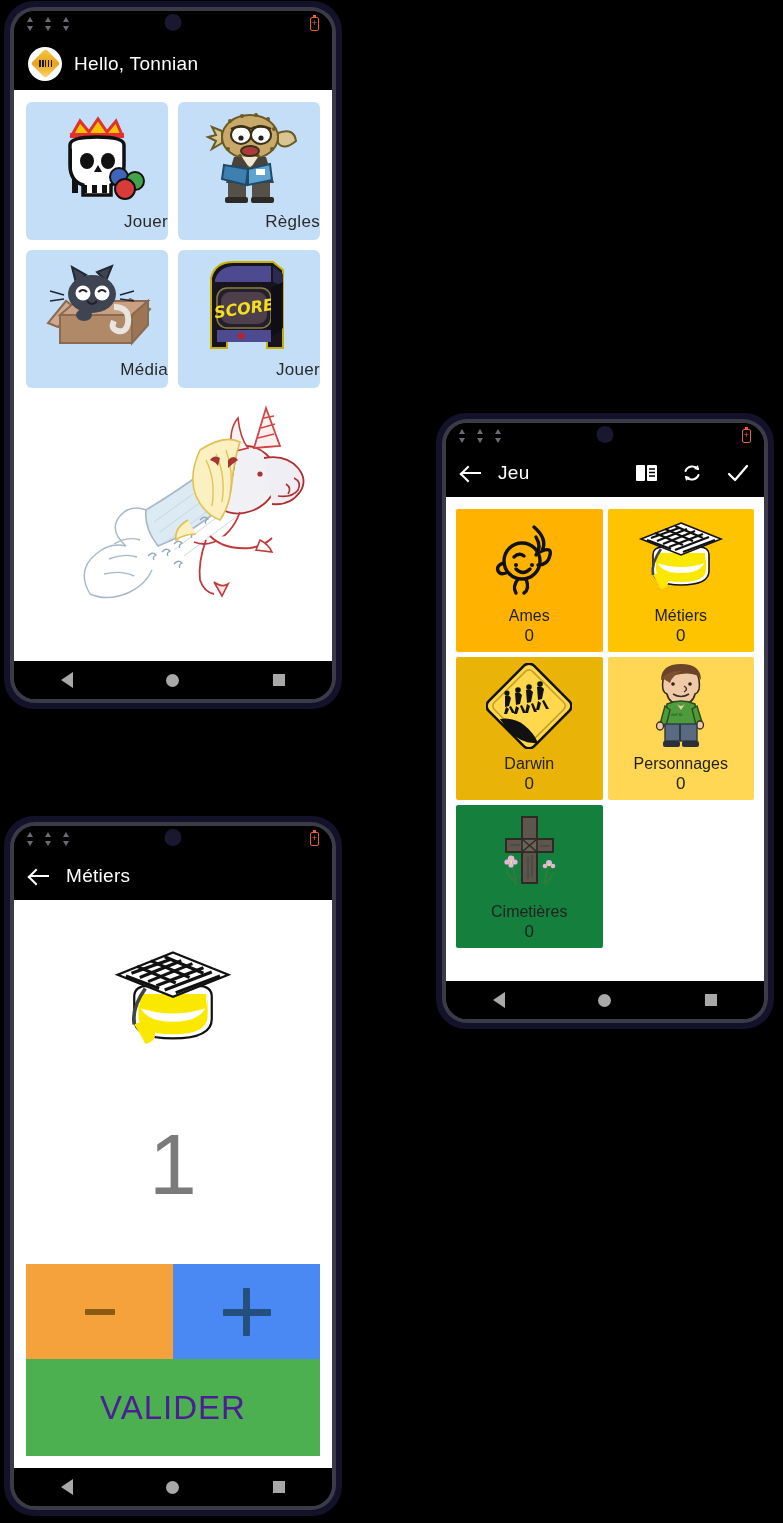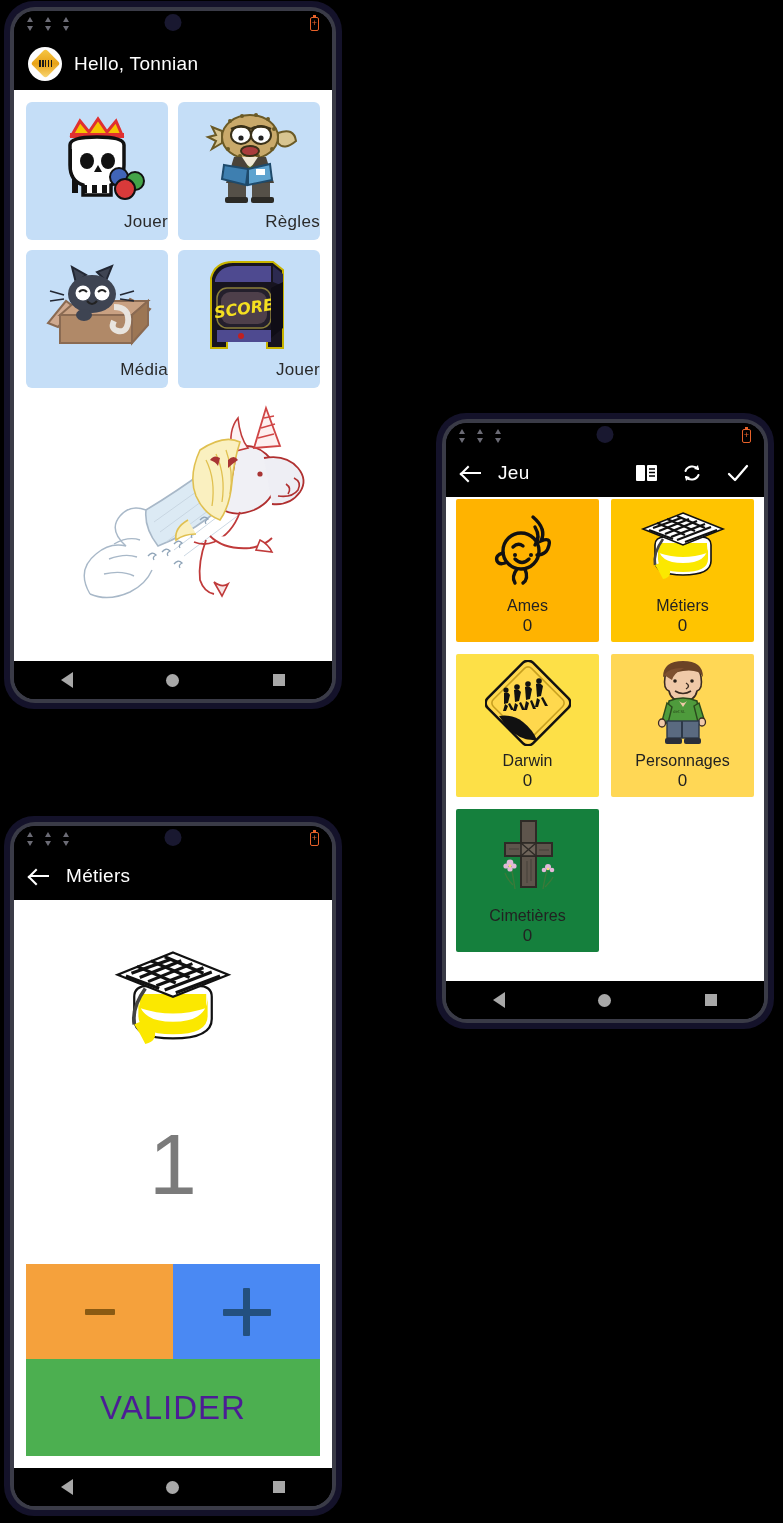--- a/index.html
+++ b/index.html
@@ -136,21 +136,21 @@
     padding-bottom: 8px; cursor: pointer;
   }
   .home-tile .art { flex:1 1 auto; display:flex; align-items:center; justify-content:center; width:100%; }
   .home-tile .label { font-size: 17px; color: #2a2a2a; letter-spacing: .3px; }
 
   .hero-art { margin-top: 16px; height: 215px; position: relative; }
 
   
   .game-grid {
     display: grid; grid-template-columns: 1fr 1fr;
-    gap: 12px; padding: 2px 10px 0 10px;
+    gap: 5px; padding: 12px 10px 0 10px;
   }
   .game-tile {
     border-radius: 2px; height: 143px;
     display: flex; flex-direction: column;
     align-items: center; justify-content: flex-end;
     padding-bottom: 6px; cursor: pointer;
   }
   .game-tile .art { flex:1 1 auto; display:flex; align-items:center; justify-content:center; width:100%; }
   .game-tile .label { font-size: 16px; color: #222; line-height: 1.15; }
   .game-tile .count { font-size: 17px; color: #222; line-height: 1.2; }
@@ -473,21 +473,21 @@
                       <line x1="40" y1="7" x2="68" y2="19"></line>
                   </g>
                   <path d="M26 30 q-10 14 -8 26" fill="none" stroke="#444" stroke-width="2.6"></path>
                   <path d="M18 56 q10 -6 14 2 q4 10 -6 12 q-4 -8 -8 -14 z" fill="#fbe800"></path>
                 </svg>
               </div>
               <div class="label">Métiers</div>
               <div class="count">0</div>
             </div>
 
-            <div class="game-tile" style="background:#fde047">
+            <div class="game-tile" style="background:#eab308">
               <div class="art">
                 <svg width="86" height="86" viewBox="0 0 86 86">
                   <rect x="11" y="11" width="64" height="64" rx="7" transform="rotate(45 43 43)" fill="#ffd84d" stroke="#111" stroke-width="2.5"></rect>
                   <rect x="16" y="16" width="54" height="54" rx="5" transform="rotate(45 43 43)" fill="none" stroke="#c7a020" stroke-width="1.6"></rect>
                   <path d="M14 56 q14 -2 24 6 q10 8 14 18 q-22 2 -38 -24 z" fill="#111"></path>
                   <g fill="#111">
                     <g transform="translate(18,28)">
                         <circle cx="3" cy="2" r="2.6"></circle>
                         <path d="M1 5 q4 -2 6 2 l-2 8 l-4 1 z"></path>
                         <path d="M2 16 l-2 7 h3 l2 -5 z"></path>

